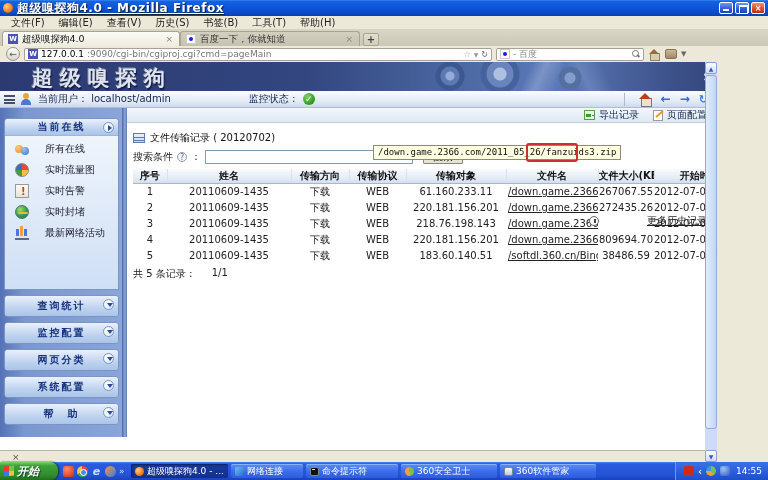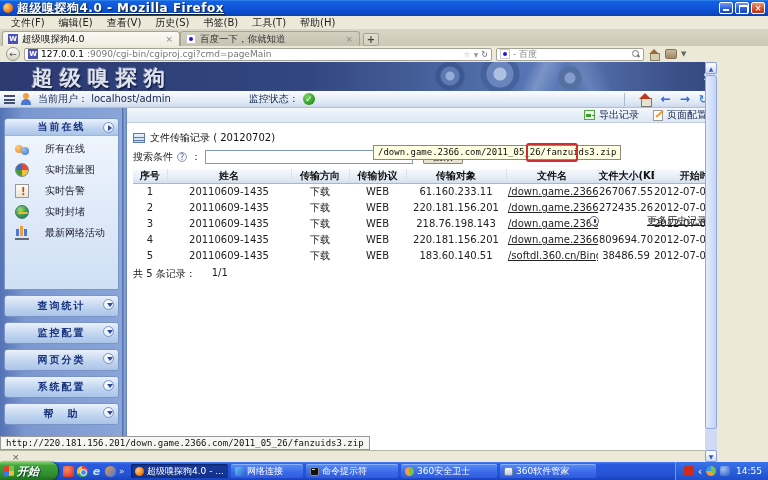--- a/index.html
+++ b/index.html
@@ -503,21 +503,20 @@
     <div class="ftooltip">
       <span>/down.game.2366.com/2011_05_26/fanzuids3.zip</span>
       <span class="red-annot"></span>
     </div>
 
     <div class="more-link">
       <span class="ico-clock"></span>
       <span class="more-text">更多历史记录</span>
     </div>
 
-    <div class="status-tip">http://220.181.156.201/down.game.2366.com/2011_05_26/fanzuids3.zip</div>
     <div class="findbar">
       <span>×</span>
     </div>
 
     <div class="scrollbar">
       <div class="sb-btn sb-up">▲</div>
       <div class="sb-thumb"></div>
       <div class="sb-btn sb-down">▼</div>
     </div>
   </div>

